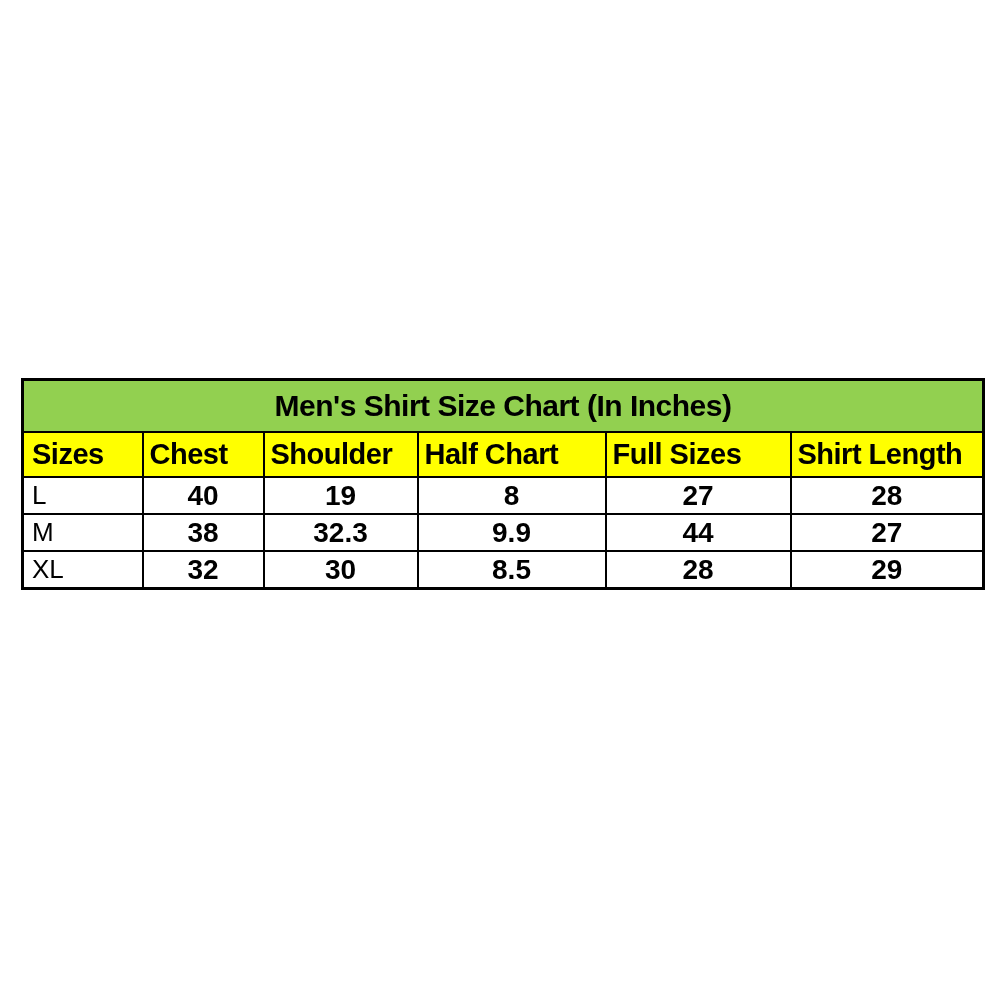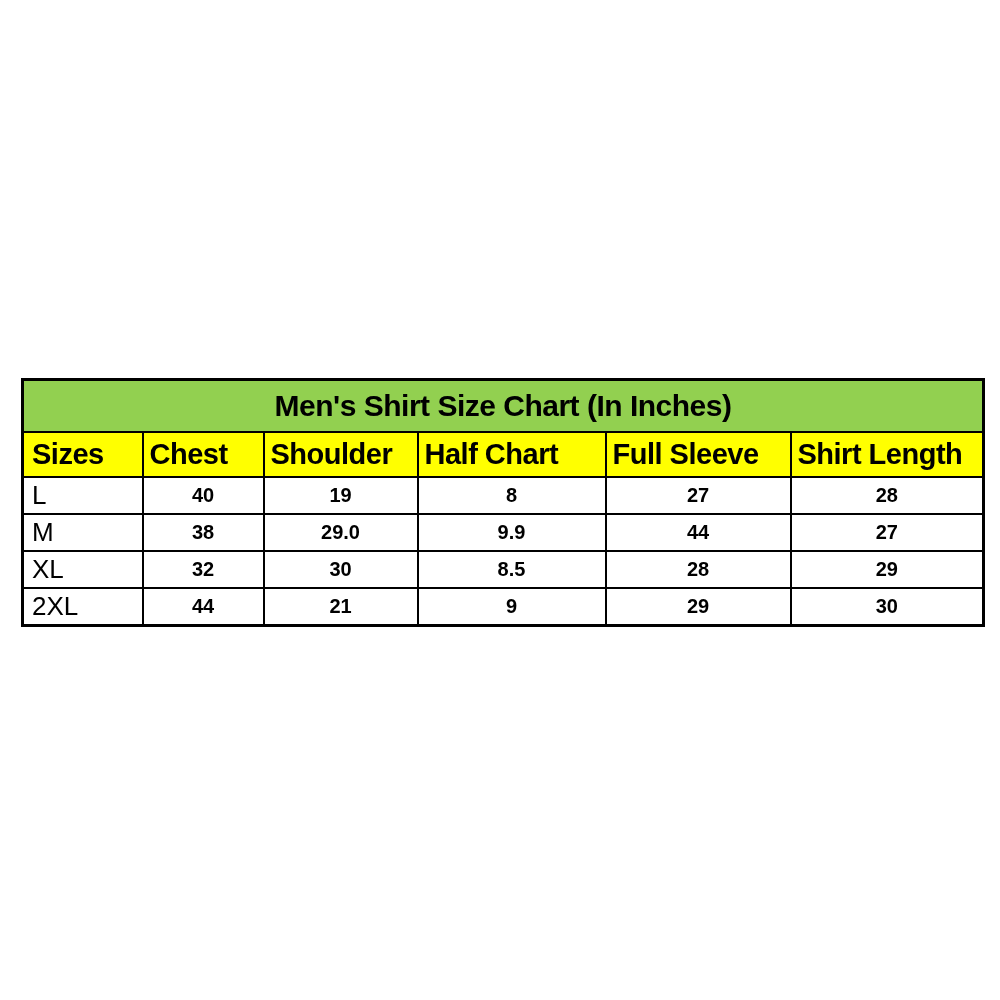--- a/index.html
+++ b/index.html
@@ -48,21 +48,21 @@
     text-align: left;
   }
   tr.header-row th.col-sizes {
     text-align: left;
     padding-left: 8px;
     margin-left: 27px;
   }
   tr.data-row td {
     background: #ffffff;
     height: 35px;
-    font-size: 20px;
+    font-size: 28px;
     font-weight: 600;
     text-align: center;
   }
   tr.data-row td.size-cell {
     text-align: left;
     padding-left: 8px;
     font-weight: 400;
     font-size: 26px;
   }
 </style>
@@ -81,50 +81,42 @@
     </colgroup>
     <tbody>
       <tr class="title-row">
         <td colspan="6">Men's Shirt Size Chart (In Inches)</td>
       </tr>
       <tr class="header-row">
         <th class="col-sizes">Sizes</th>
         <th>Chest</th>
         <th>Shoulder</th>
         <th>Half Chart</th>
-        <th>Full Sleeve</th>
+        <th>Full Sizes</th>
         <th>Shirt Length</th>
       </tr>
       <tr class="data-row">
         <td class="size-cell">L</td>
         <td>40</td>
         <td>19</td>
         <td>8</td>
         <td>27</td>
         <td>28</td>
       </tr>
       <tr class="data-row">
         <td class="size-cell">M</td>
         <td>38</td>
-        <td>29.0</td>
+        <td>32.3</td>
         <td>9.9</td>
         <td>44</td>
         <td>27</td>
       </tr>
       <tr class="data-row">
         <td class="size-cell">XL</td>
         <td>32</td>
         <td>30</td>
         <td>8.5</td>
         <td>28</td>
         <td>29</td>
       </tr>
-      <tr class="data-row">
-        <td class="size-cell">2XL</td>
-        <td>44</td>
-        <td>21</td>
-        <td>9</td>
-        <td>29</td>
-        <td>30</td>
-      </tr>
     </tbody>
   </table>
 </div>
 
 </body></html>

